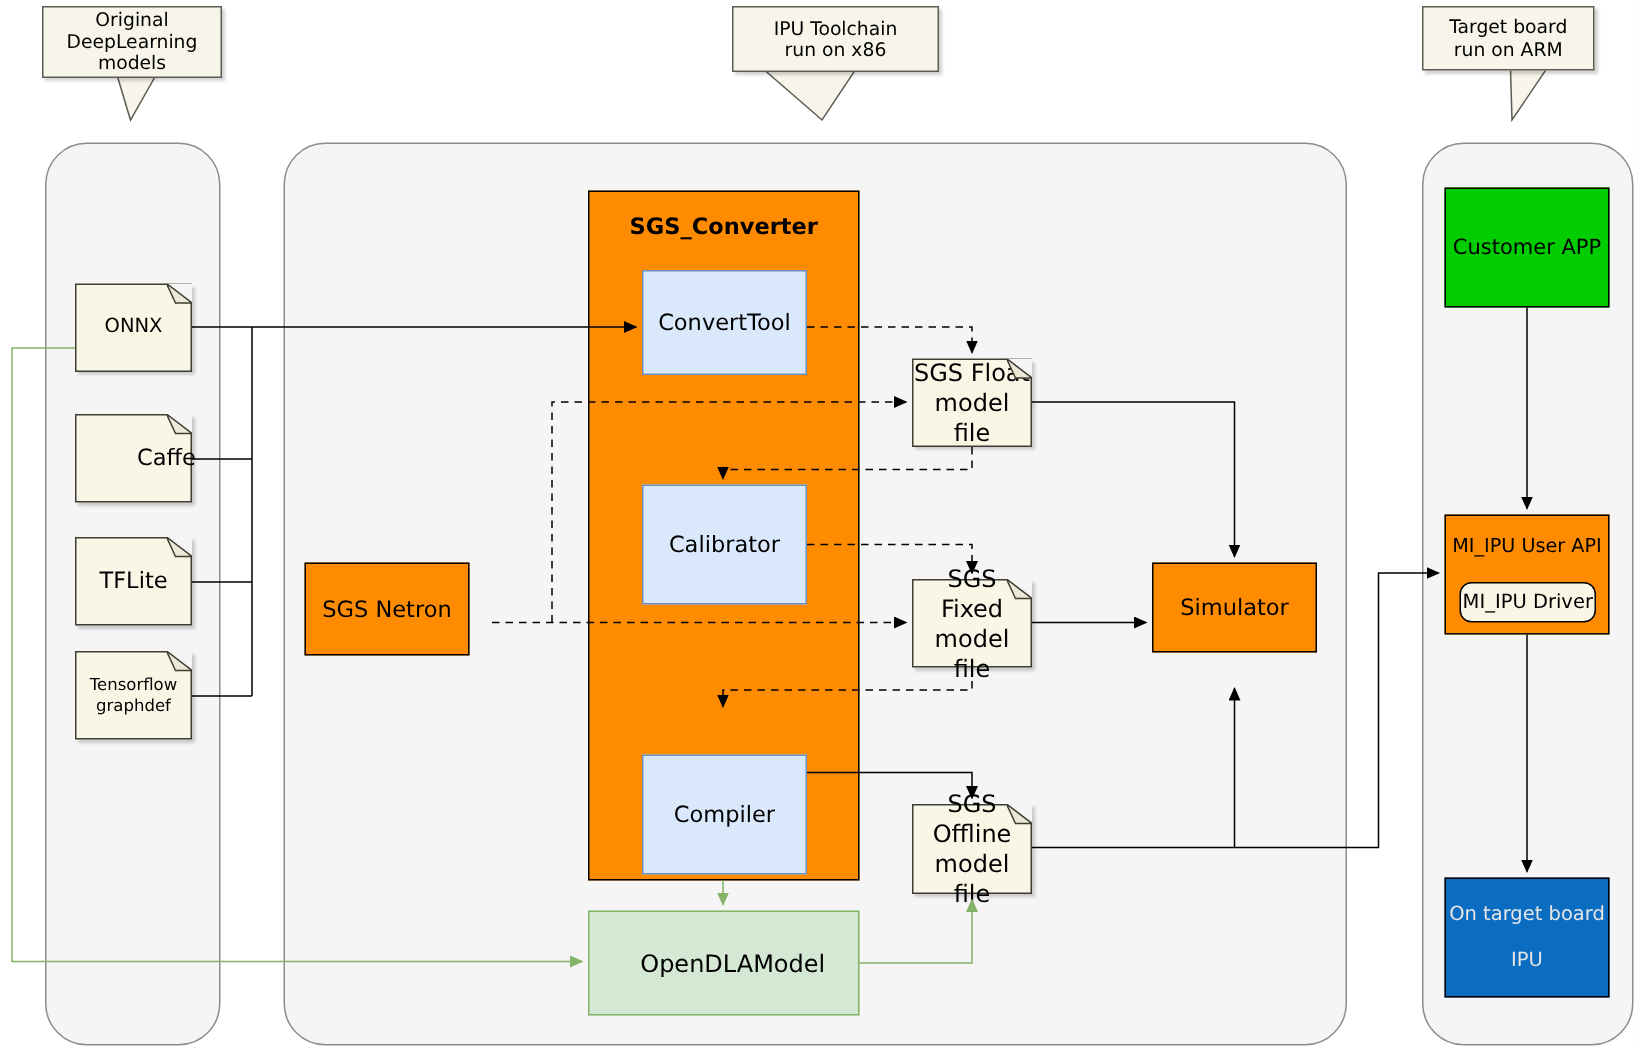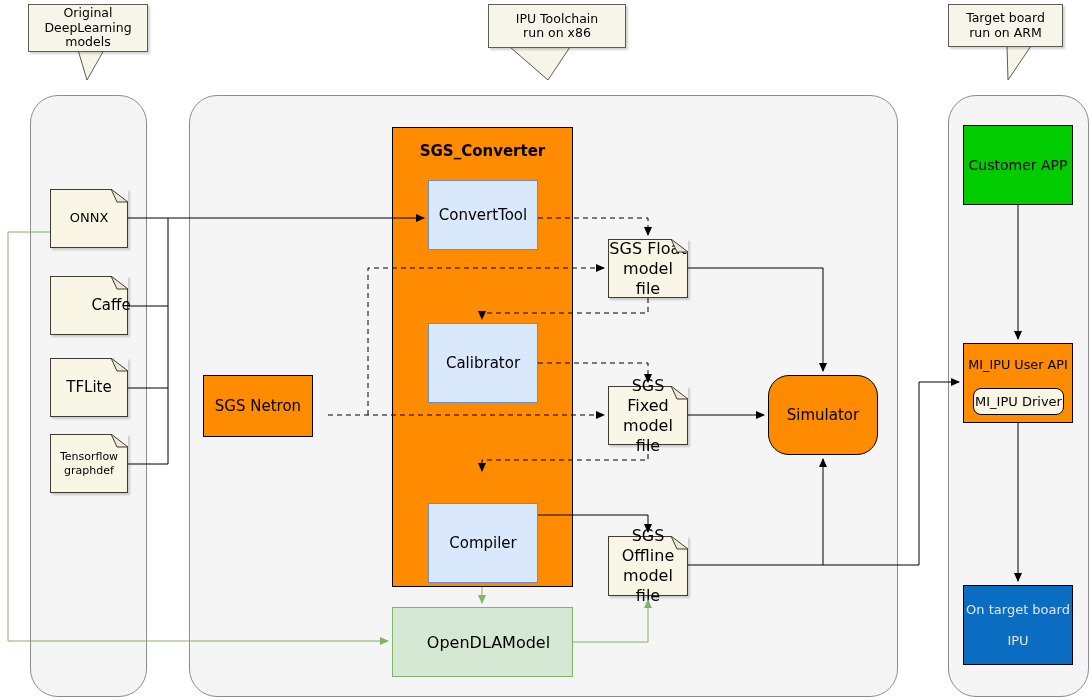--- a/index.html
+++ b/index.html
@@ -139,21 +139,21 @@
   </div>
   <div class="note" style="left:608px;top:536px;width:80px;height:60px;">
     <span>SGS Offline
 model file</span>
     <svg class="fold" viewBox="0 0 17 15">
       <polygon points="0,0 17,0 17,13" fill="#f5f5f5"></polygon>
       <polygon points="0,0 17,13 6,13" fill="#ece8d5" stroke="#3d3d33" stroke-width="1"></polygon>
     </svg>
   </div>
 
-  <div class="box orange" style="left:768px;top:375px;width:110px;height:80px;border-radius:21px;">Simulator</div>
+  <div class="box orange" style="left:768px;top:375px;width:110px;height:60px;">Simulator</div>
 
   <div class="box greenlight" style="left:392px;top:607px;width:181px;height:70px;">OpenDLAModel</div>
 
   <div class="box appgreen" style="left:963px;top:125px;width:110px;height:80px;">Customer APP</div>
 
   <div class="api-box" style="left:963px;top:343px;width:110px;height:80px;">
     <div class="api-label">MI_IPU User API</div>
     <div class="driver-box">MI_IPU Driver</div>
   </div>
 

